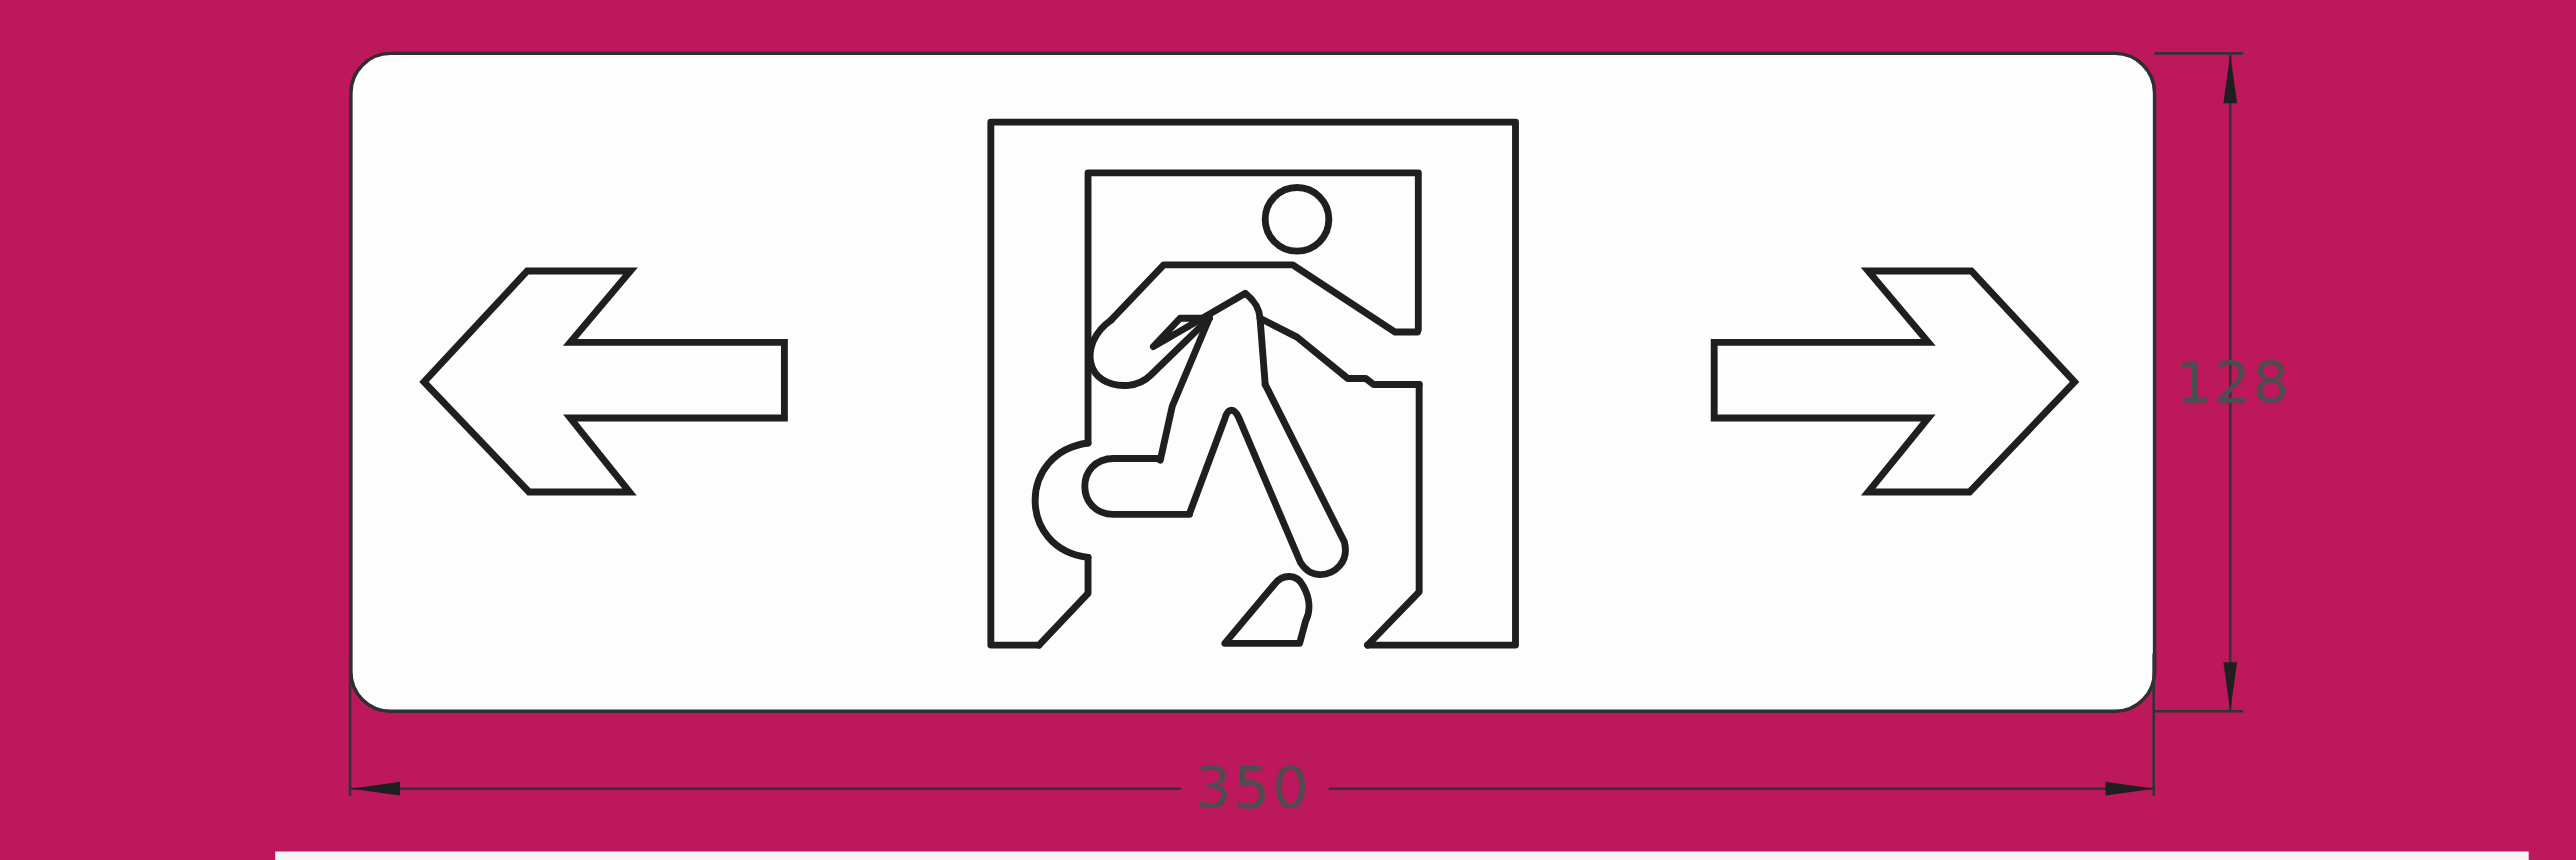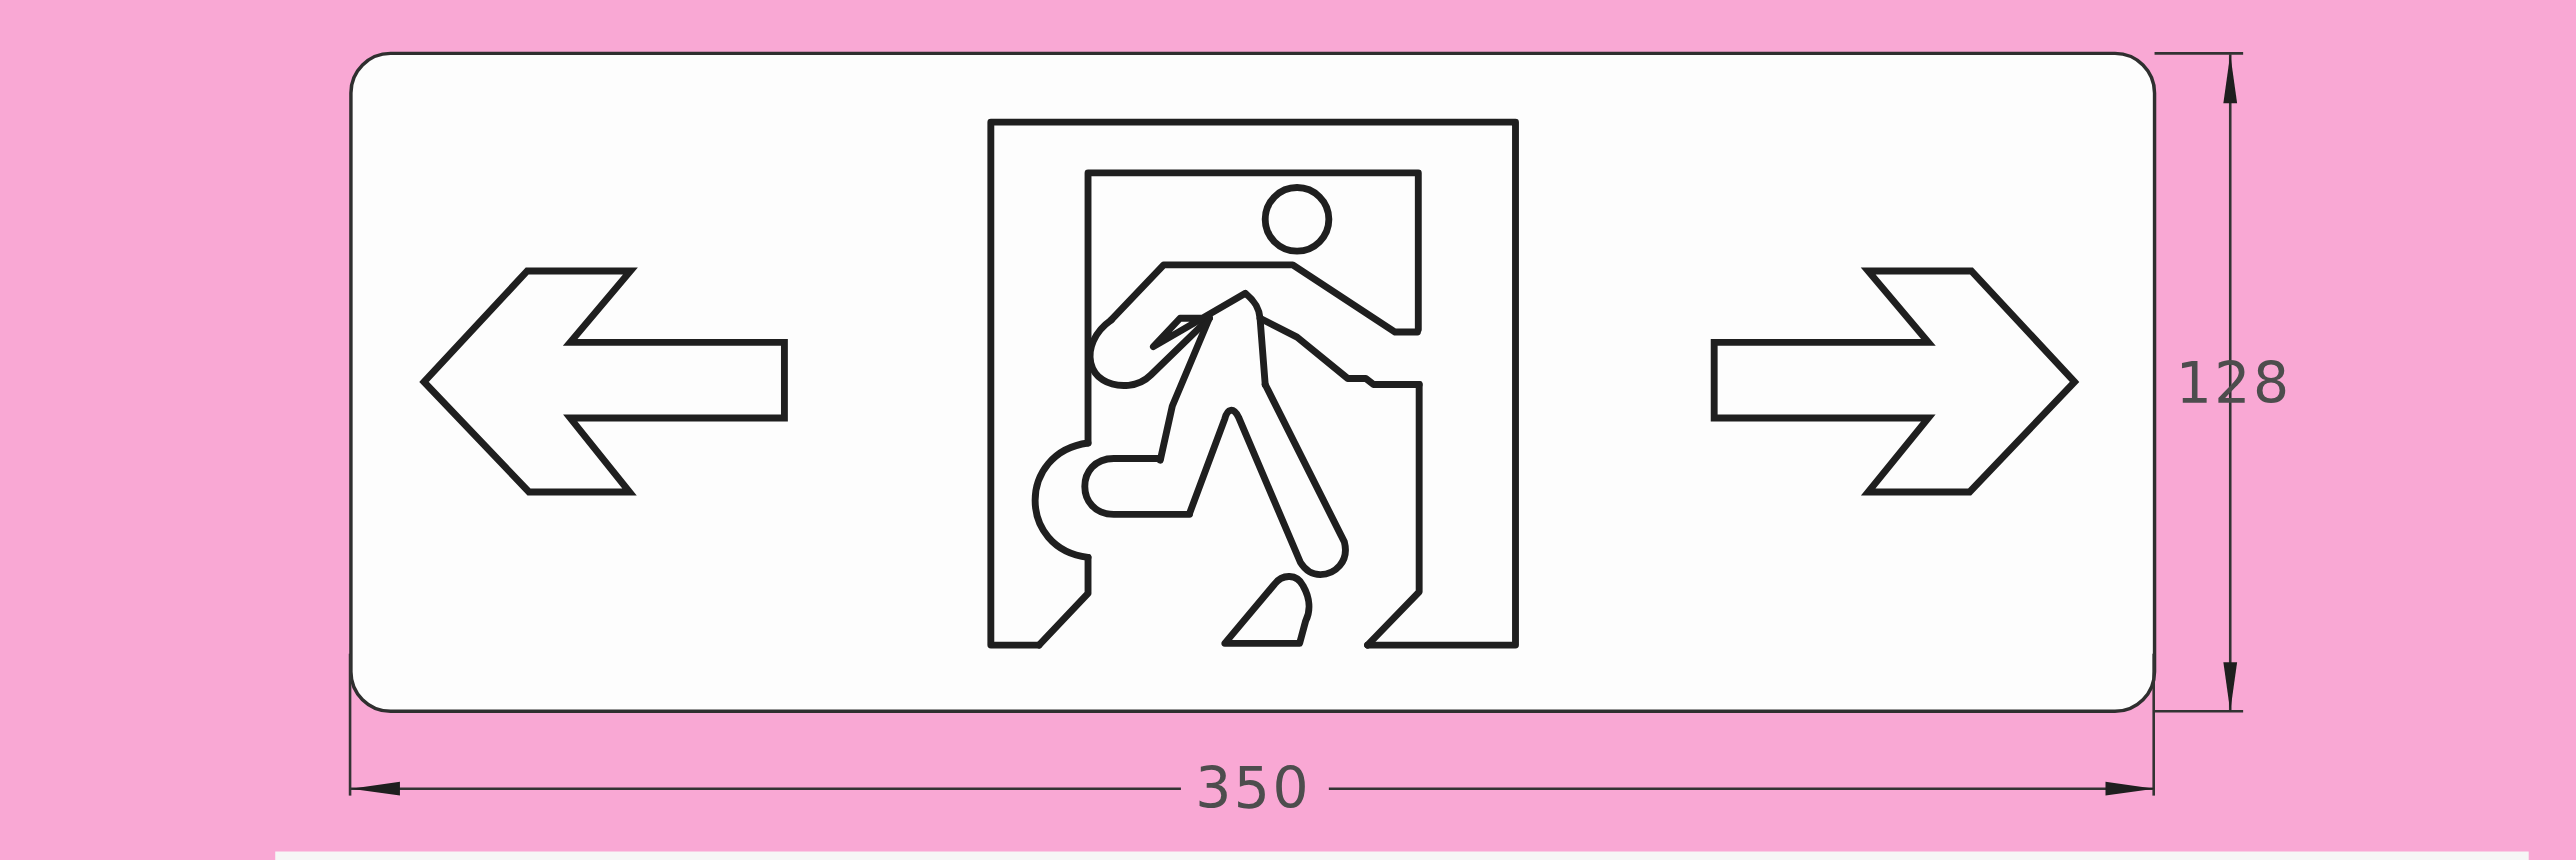--- a/index.html
+++ b/index.html
@@ -1,16 +1,16 @@
 <!DOCTYPE html>
 <html style="font-size:13.8px"><head>
 <meta charset="utf-8">
 <style>
   html,body{margin:0;padding:0;background:#fdfdfd;}
-  .canvas{position:relative;width:2576px;height:861px;background:#f9a8d4;overflow:hidden;
+  .canvas{position:relative;width:2576px;height:861px;background:#be185d;overflow:hidden;
           font-family:"DejaVu Sans","Liberation Sans",sans-serif;}
   svg{display:block}
   .dim-text{font-family:"DejaVu Sans","Liberation Sans",sans-serif;
             fill:#4d4d4d;font-size:66px;letter-spacing:3px;}
 </style>
 </head>
 <body>
 
 <div class="canvas">
   <svg width="2576" height="861" viewBox="0 0 2995 1001">

